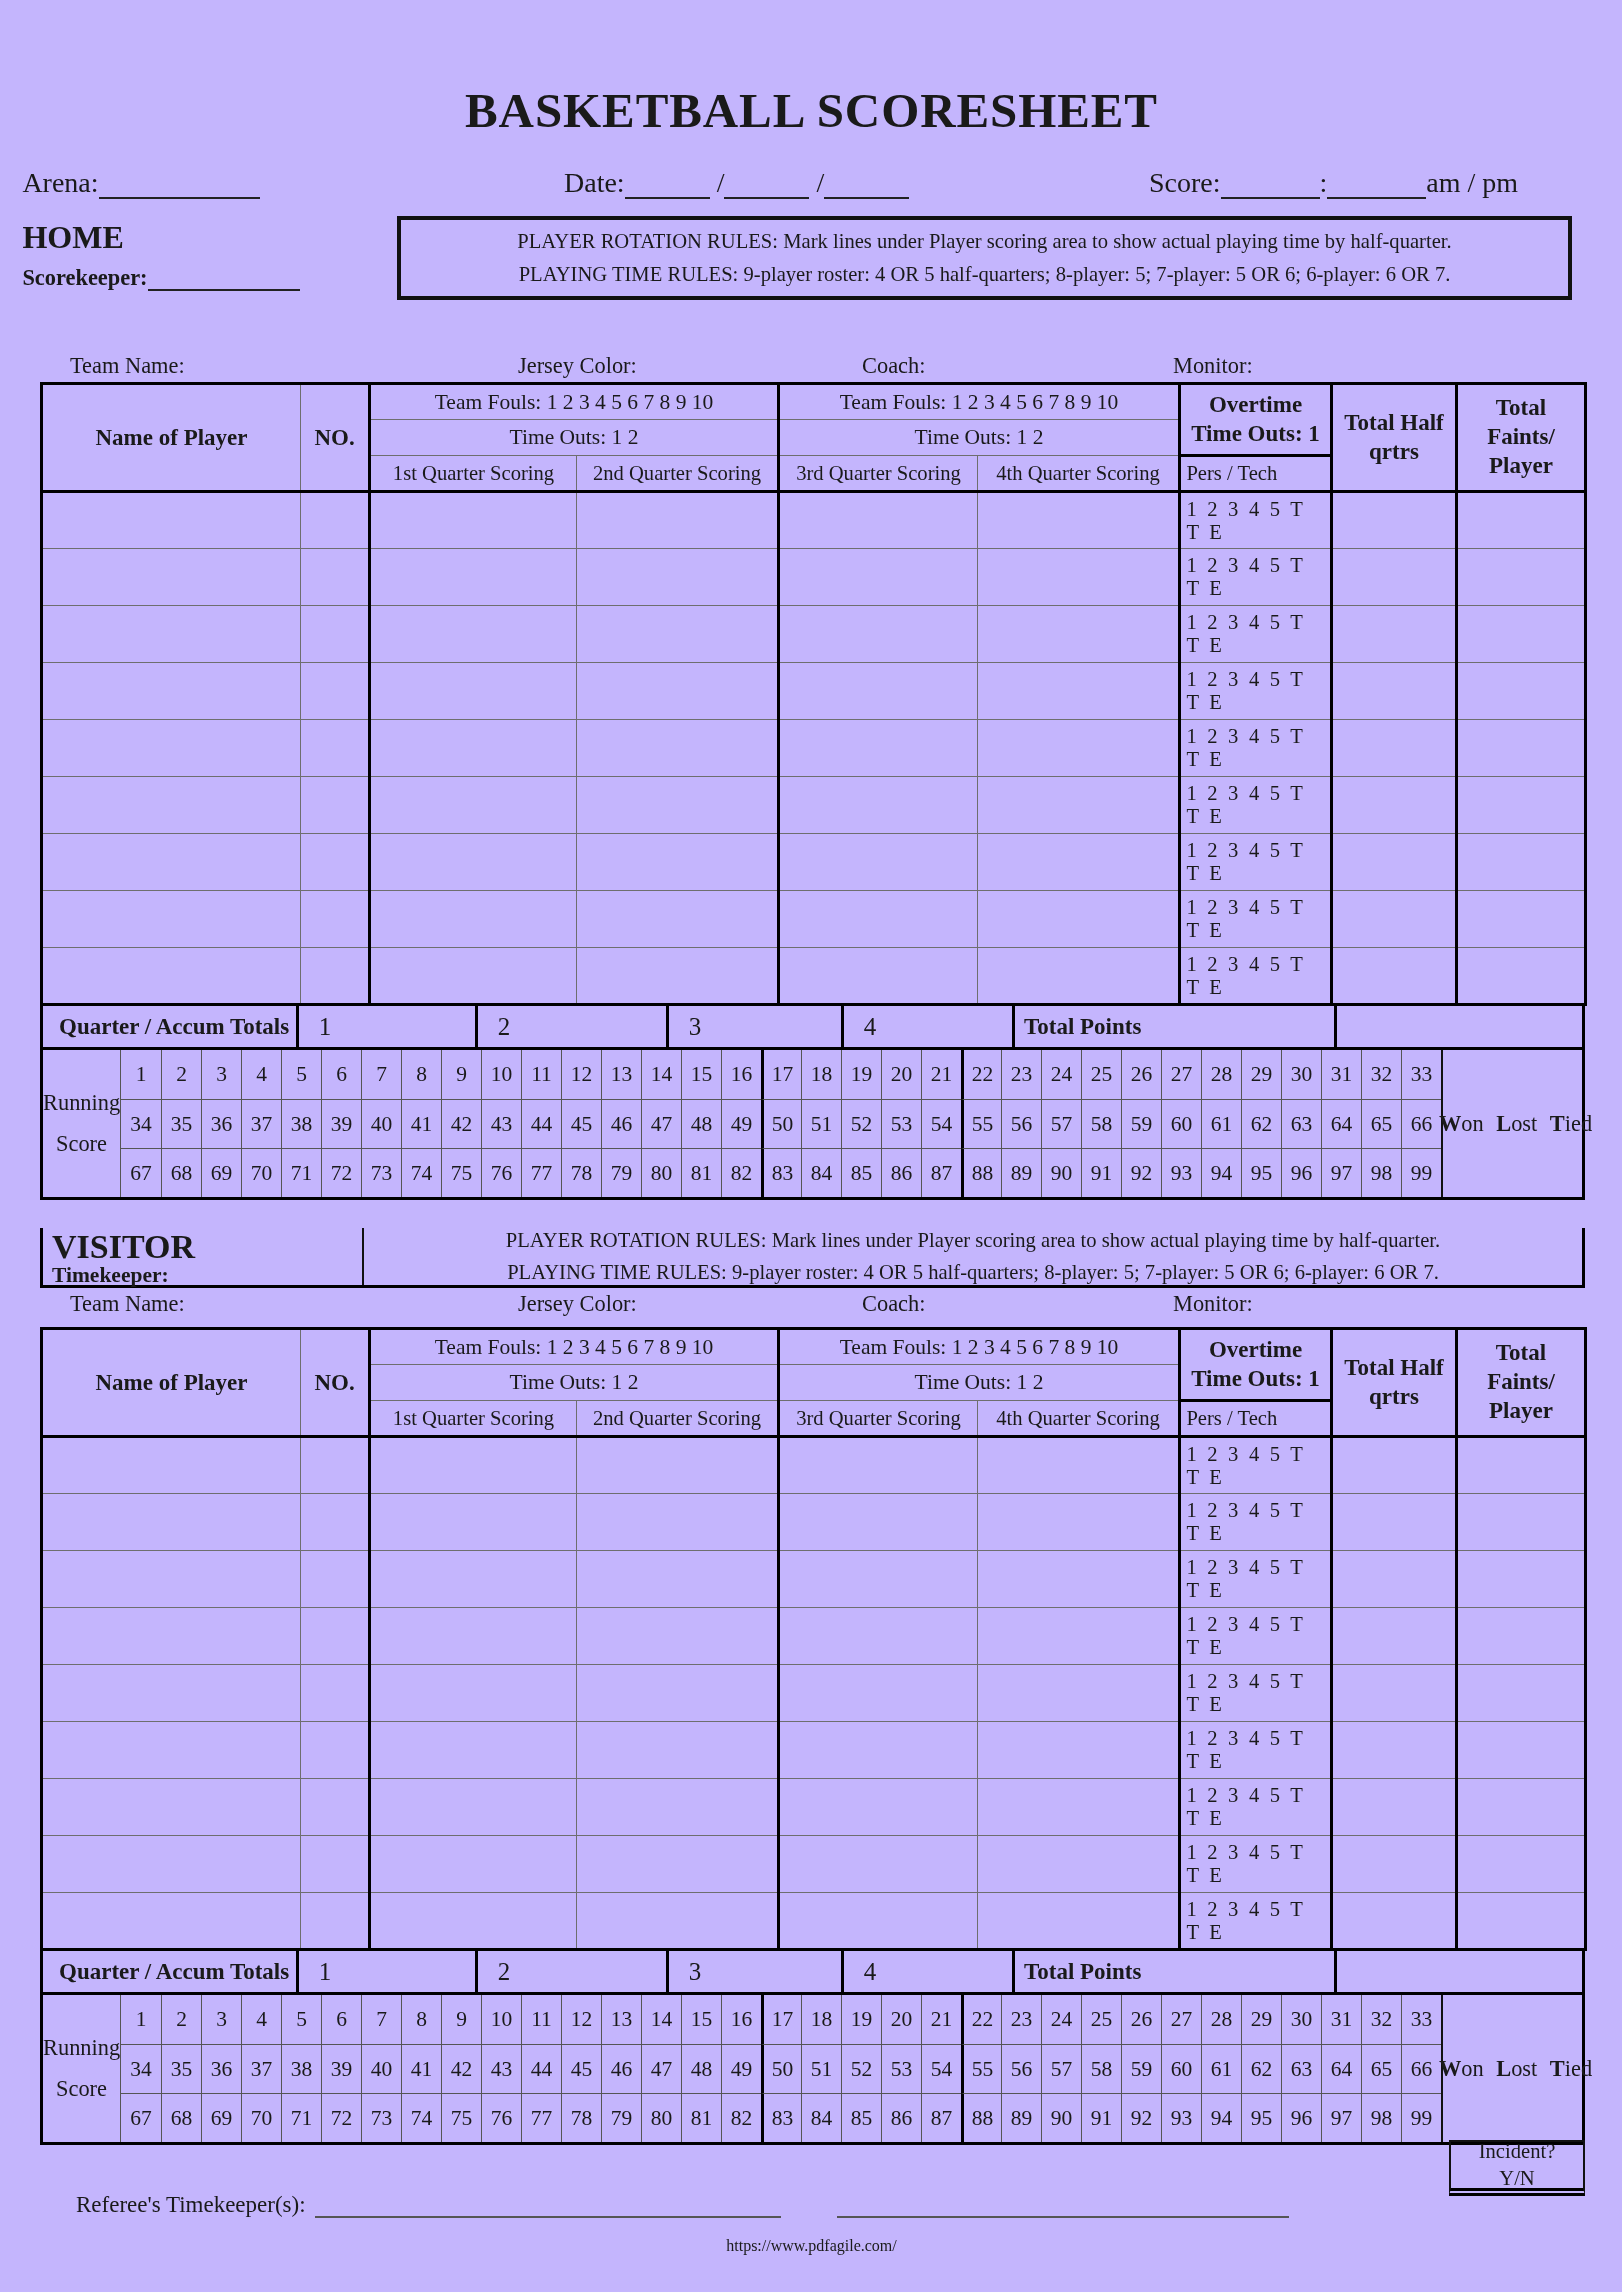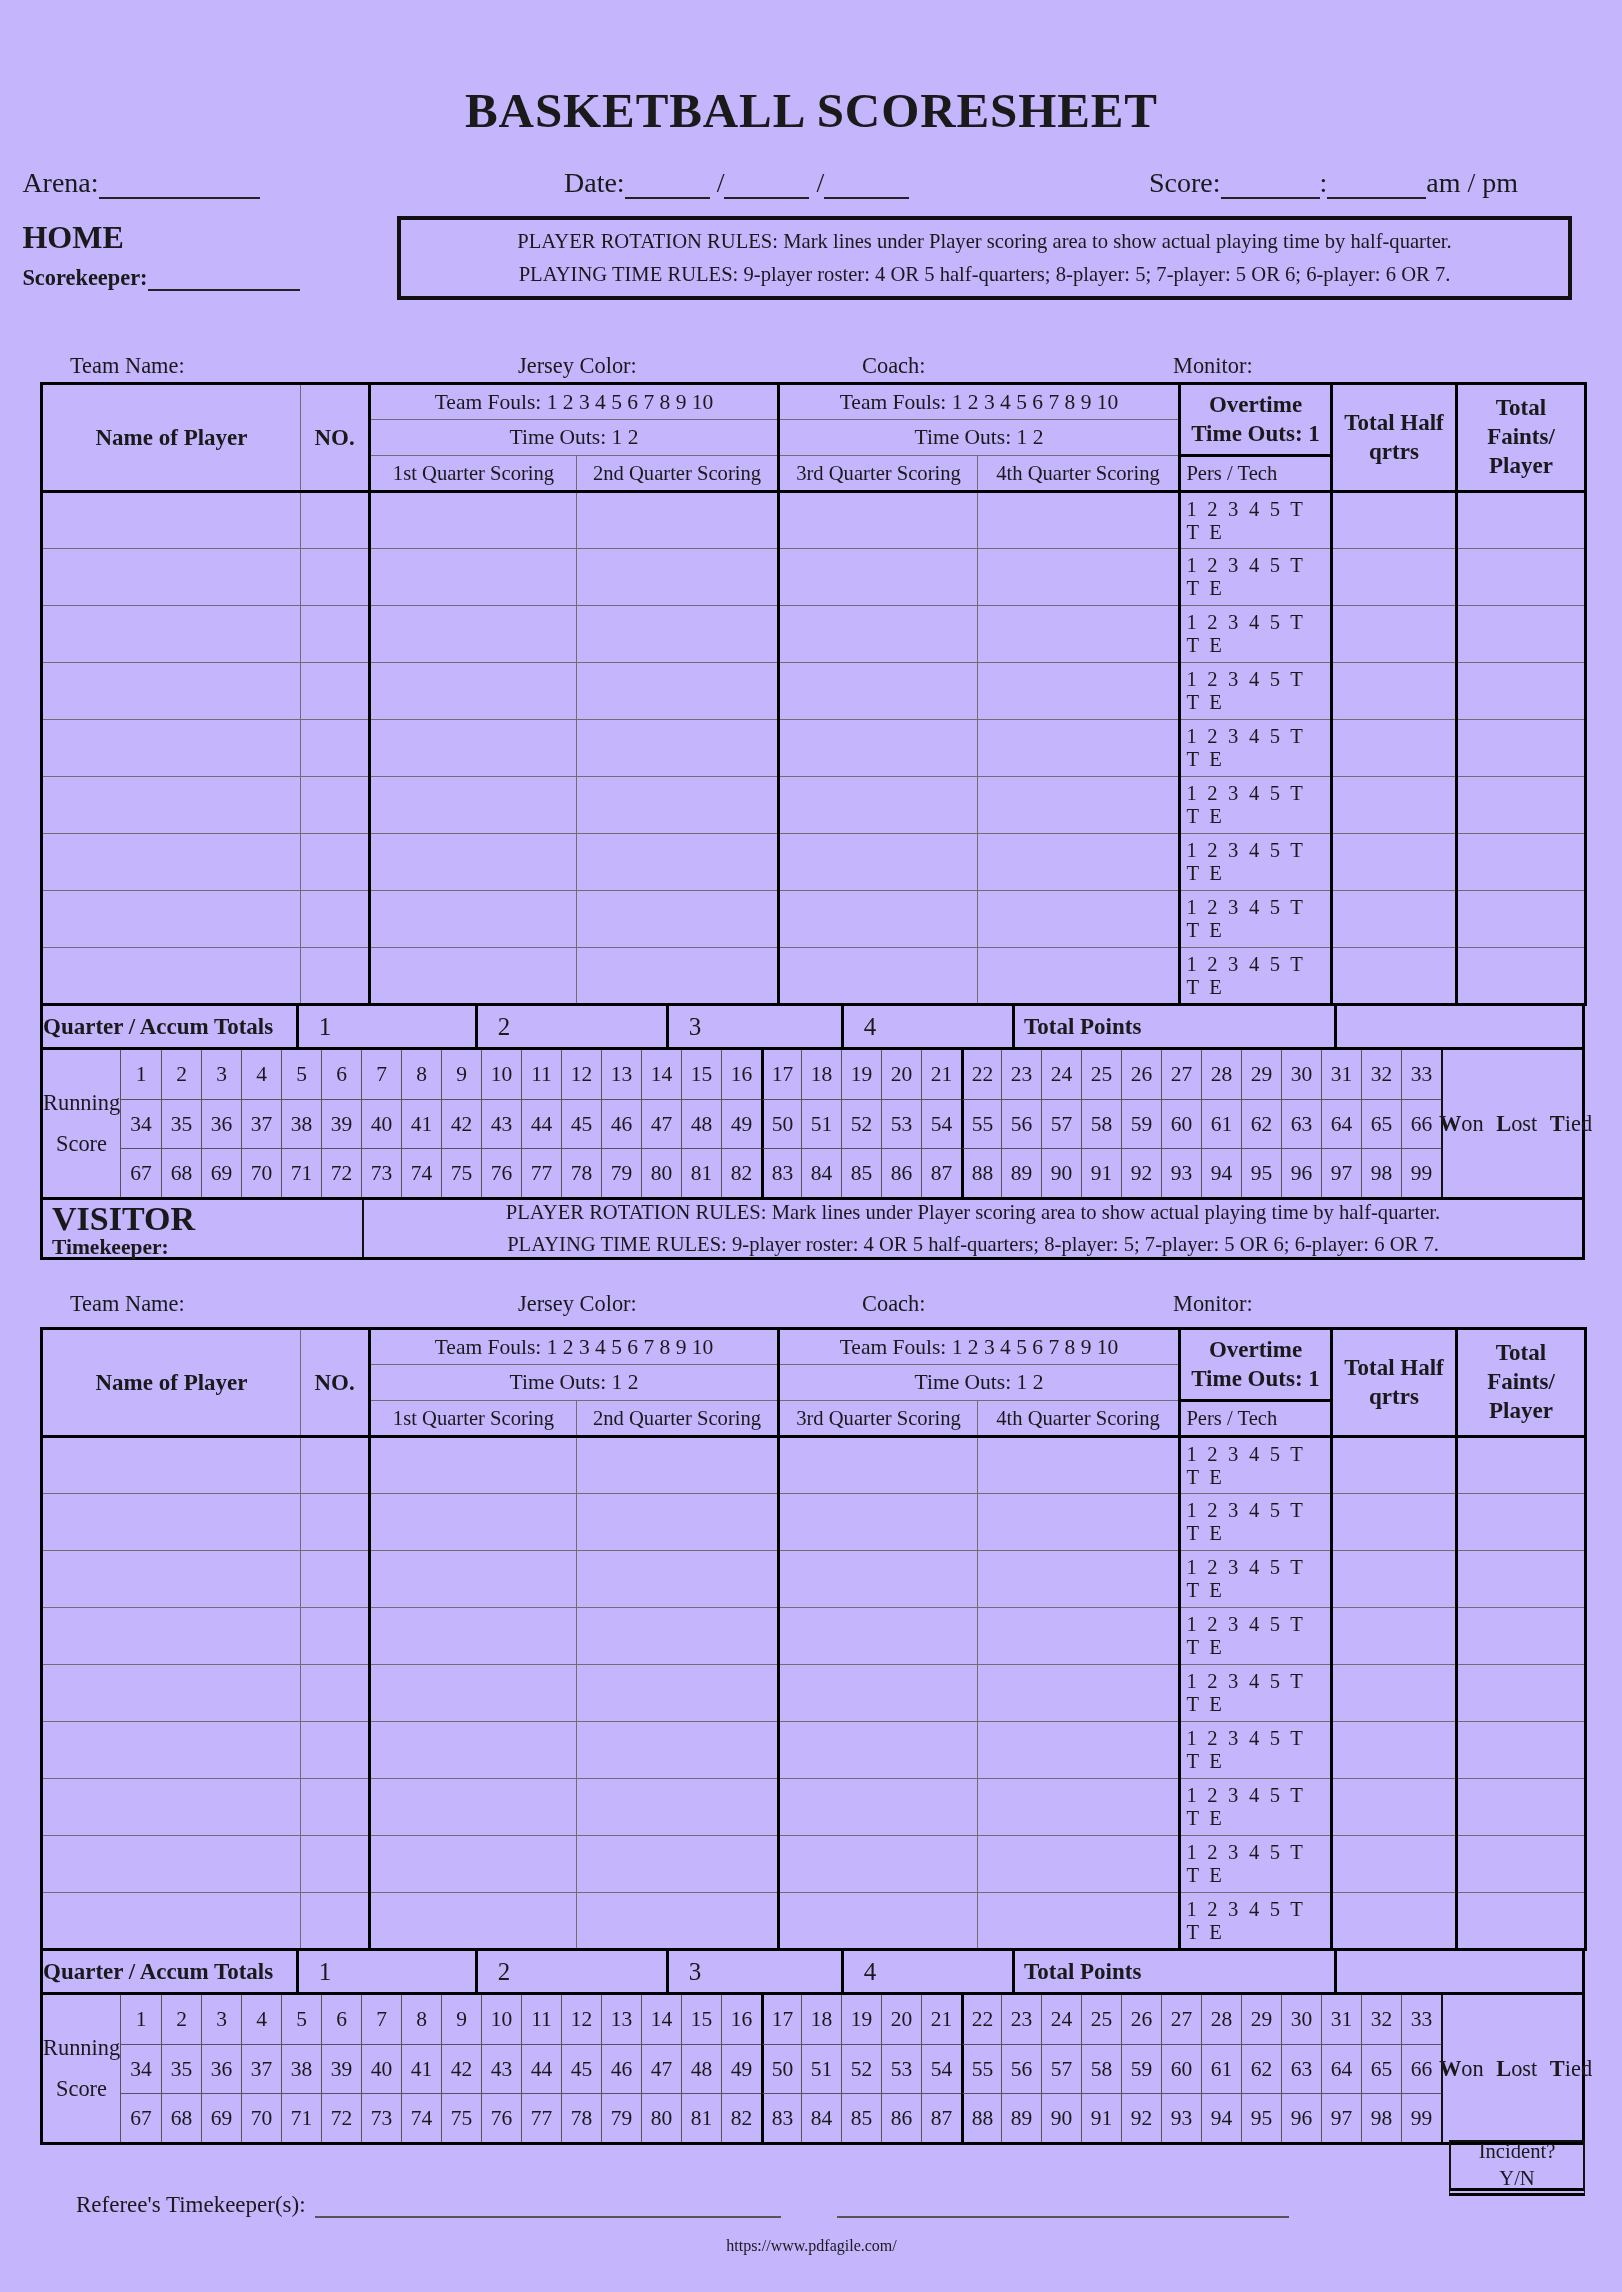--- a/index.html
+++ b/index.html
@@ -42,39 +42,39 @@
   td.ctr, th.ctr{text-align:center;font-weight:normal;font-size:21.5px;}
   td.qhdr{font-size:20.6px;text-align:center;font-weight:normal;padding:0 1.8px;}
   td.pershdr{font-size:20.6px;text-align:left;font-weight:normal;}
   th .l2{line-height:1.25;}
   td.pers{font-size:20.6px;letter-spacing:2.7px;text-align:left;padding-left:7.2px;}
   
   .totals{display:grid;grid-template-columns:253px 179px 191px 175px 171px 322px auto;
     height:41px;border:3.6px solid #000;border-top:none;box-sizing:content-box;}
   .totals>div{border-left:3.6px solid #000;display:flex;align-items:center;box-sizing:border-box;}
   .totals>div:first-child{border-left:none;}
-  .tot-label{font-weight:bold;font-size:23px;}
+  .tot-label{font-weight:bold;font-size:23px;padding-left:16px;}
   .tot-q{font-size:25px;padding-left:19.7px;}
   .tot-points{font-weight:bold;font-size:23px;padding-left:9px;}
   
   .rs-wrap{display:grid;grid-template-columns:77px 1321px 147px;
     border:3.6px solid #000;border-top:none;}
   .rs-label{display:flex;flex-direction:column;justify-content:center;gap:14.3px;
     font-size:22.4px;text-align:center;}
   .rs-grid{display:grid;grid-template-columns:repeat(33,1fr);grid-auto-rows:49px;
     border-left:1.6px solid #555;}
   .rs-cell{display:flex;align-items:center;justify-content:center;font-size:21.5px;}
   .rs-cell.bl{border-left:1.6px solid #555;}
   .rs-cell.TL{border-left:3.6px solid #000;}
   .rs-cell.ht{border-top:1.6px solid #555;}
   .rs-results{border-left:2.7px solid #111;display:flex;flex-direction:row;
     justify-content:center;align-items:center;gap:12.5px;font-size:22.4px;}
   .result::first-letter{font-weight:bold;}
   
-  .divider{display:flex;height:57px;border:3.6px solid #000;border-top:none;}
+  .divider{display:flex;height:57px;border:3.6px solid #000;border-top:none;margin-top:28px;}
   .div-left{width:321px;border-right:2.7px solid #111;padding:1.8px 0 0 9px;box-sizing:border-box;}
   .div-left .big{font-size:34px;font-weight:bold;line-height:1.0;}
   .div-left .small{font-size:21.5px;font-weight:bold;line-height:1.1;}
   .div-right{flex:1;display:flex;flex-direction:column;justify-content:center;
     align-items:center;font-size:20.6px;line-height:1.55;}
   
   .incident{position:absolute;top:2140px;left:1449px;width:136px;height:56px;
     border:2.7px solid #111;border-bottom:8px double #000;box-sizing:border-box;
     display:flex;flex-direction:column;justify-content:center;align-items:center;
     font-size:20.6px;line-height:1.3;}

